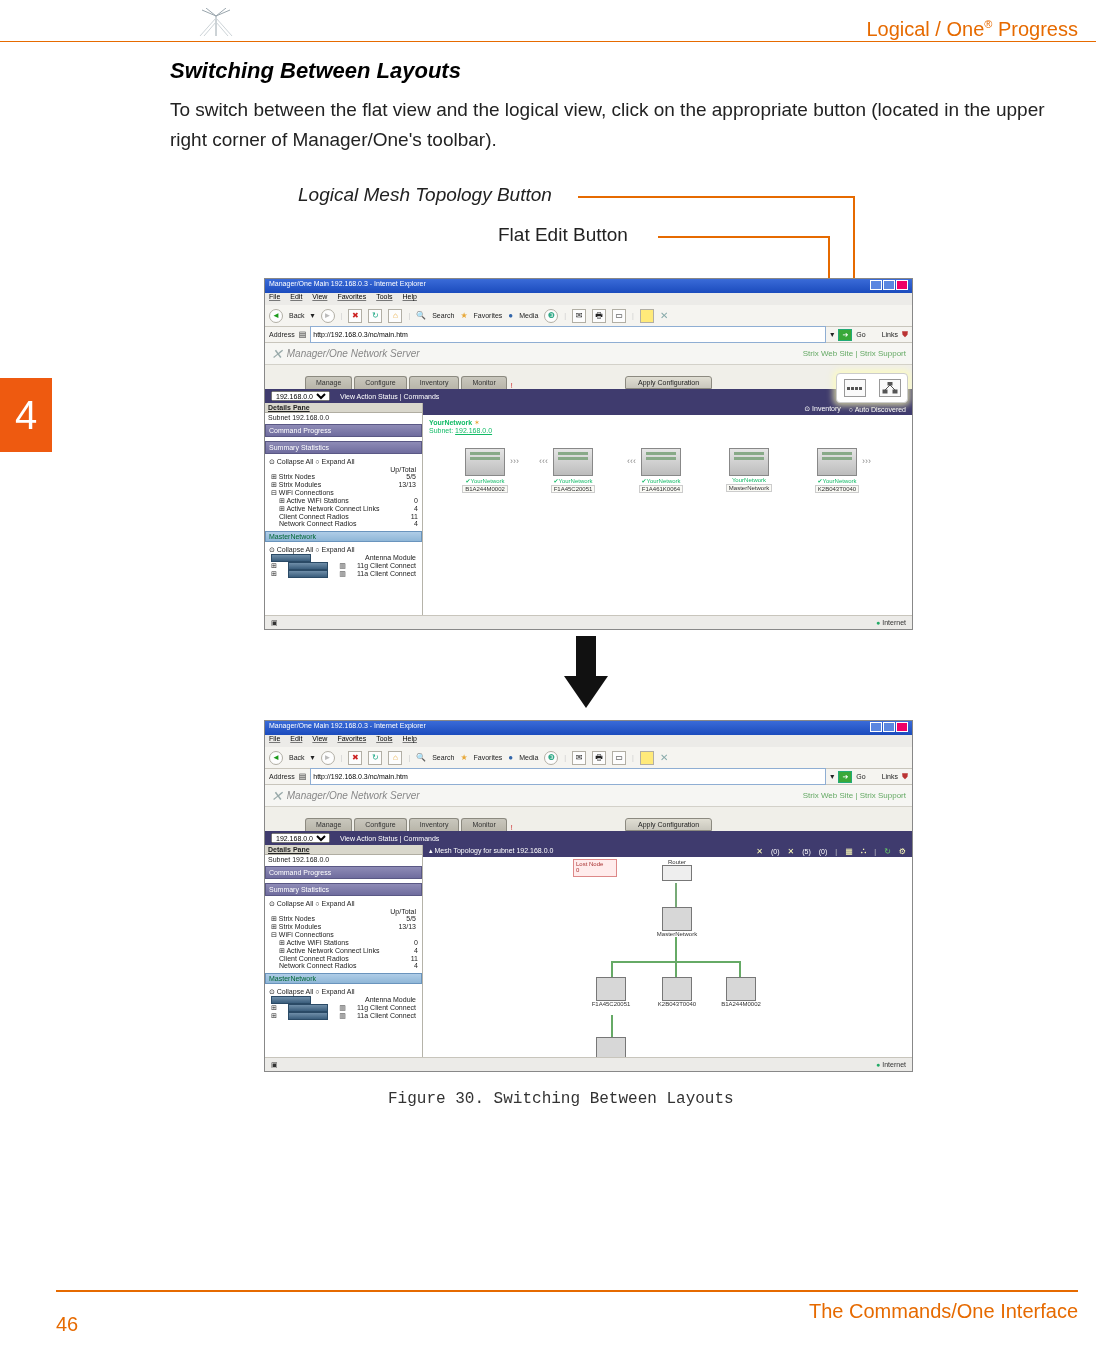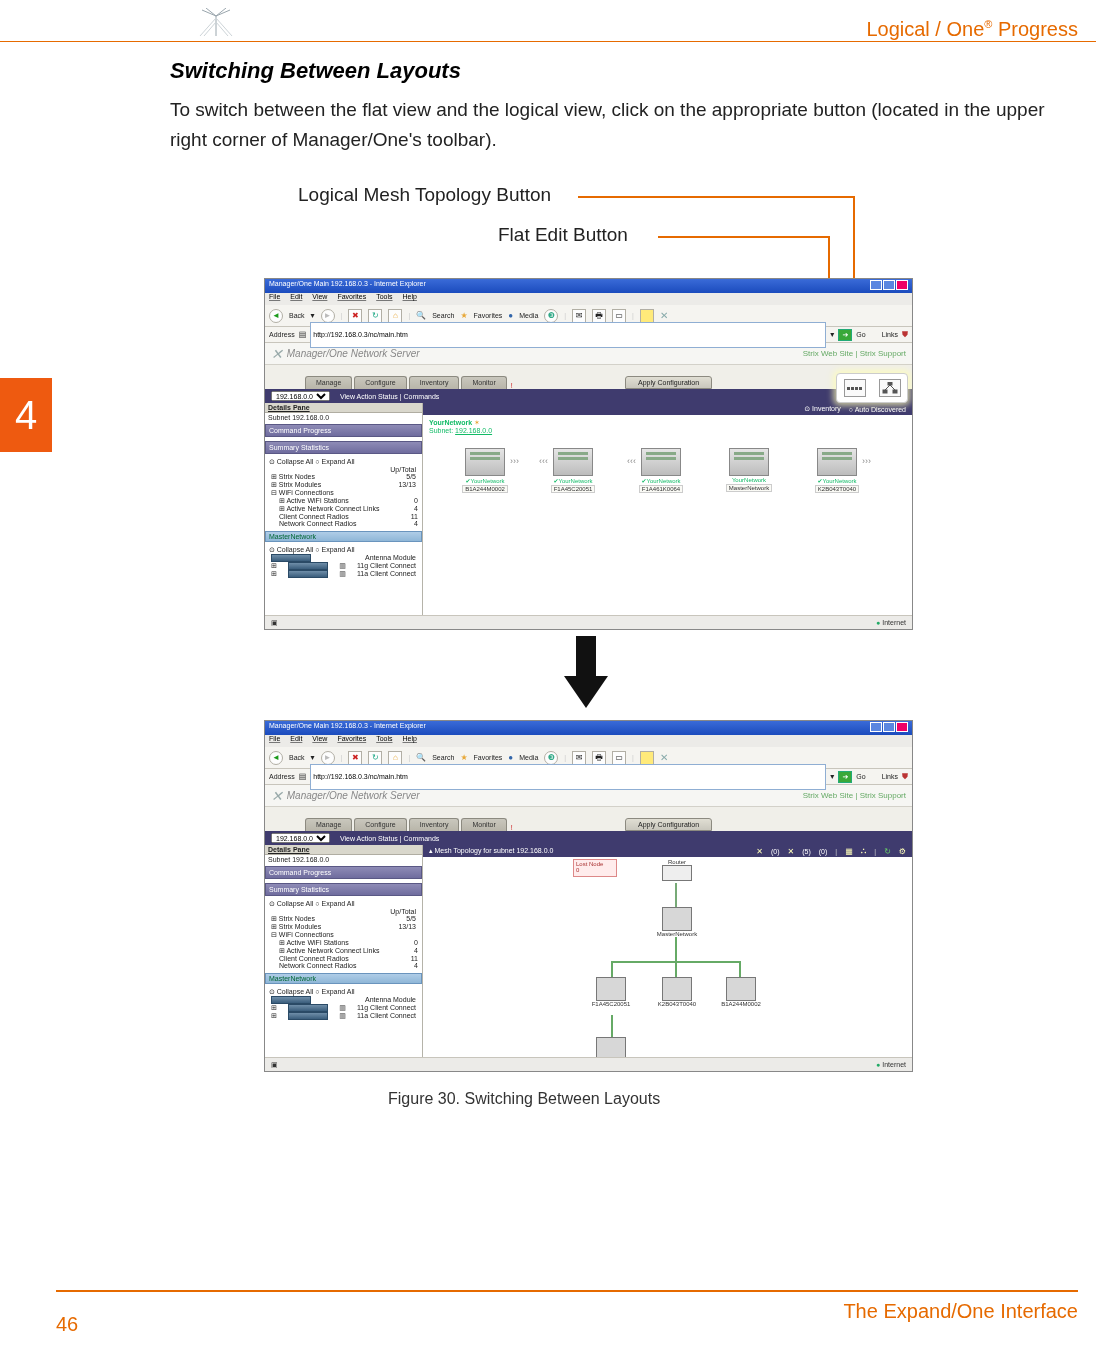--- a/index.html
+++ b/index.html
@@ -32,21 +32,21 @@
   .section-title {
     position: absolute; left: 170px; top: 58px;
     font-size: 22px; font-style: italic; font-weight: 700; color: #000000;
   }
   .body-text {
     position: absolute; left: 170px; top: 95px; right: 18px;
     font-size: 19px; line-height: 30px; color: #222;
   }
   .callout-logical {
     position: absolute; left: 298px; top: 184px;
-    font-size: 19px; color: #222;
+    font-size: 19px; color: #222; font-style: italic;
   }
   .leader-logical {
     position: absolute; left: 578px; top: 196px; width: 275px; height: 2px;
     background: #e66a00;
   }
   .leader-logical-down {
     position: absolute; left: 853px; top: 196px; width: 2px; height: 174px;
     background: #e66a00;
   }
   .leader-logical-arrow {
@@ -97,21 +97,21 @@
   .titlebar .winbtn { width:12px; height:10px; background:#5a86e0; border:1px solid #fff; position:relative; }
   .menubar { height: 12px; background:#ecebe8; color:#000; padding:0 4px; display:flex; gap:10px; }
   .menubar span { text-decoration: underline; text-decoration-color:#777;}
   .toolbar1 { height: 22px; background:#f5f4f0; border-bottom:1px solid #c8c5bc; display:flex; align-items:center; gap:6px; padding:0 4px;}
   .tbtn { width:14px; height:14px; border:1px solid #b2afa5; background:#fdfdfd; display:flex; align-items:center; justify-content:center;}
   .tbtn.round { border-radius:50%; }
   .tbl { color:#222; }
   .ico { font-size:8px; line-height:1; }
   .green { color:#1a9a1a;} .red { color:#c22;}
   .addr { height: 16px; background:#f5f4f0; border-bottom:1px solid #c8c5bc; display:flex; align-items:center; gap:4px; padding:0 4px;}
-  .addr input { flex:1; height:26px; font-size:7px; padding:0 2px; border:1px solid #8faed3;}
+  .addr input { flex:1; height:17px; font-size:7px; padding:0 2px; border:1px solid #8faed3;}
   .gobtn { width:14px; height:12px; background:#39a839; border:1px solid #2a7; color:#fff; display:flex;align-items:center;justify-content:center;}
   .apphdr { height:22px; background:#f6f6f3; display:flex; align-items:center; justify-content:space-between; padding:0 6px; border-bottom:1px solid #d3d1c9;}
   .apphdr .left { display:flex; align-items:center; gap:4px; color:#888; font-size:10px; font-style:italic;}
   .apphdr .logo { color:#9aa; font-size:14px; }
   .apphdr .right { color:#6a6; font-size:8px; }
   .tabbar { height:24px; background:#f0efe9; display:flex; align-items:flex-end; position:relative; padding-left:40px;}
   .tab { background:linear-gradient(#c9c7bd,#b8b5a9); border:1px solid #8c8a80; border-bottom:none; padding:2px 10px 3px; border-radius:3px 3px 0 0; margin-right:2px; color:#333;}
   .applybtn { background:linear-gradient(#e0deD3,#c9c7bd); border:1px solid #8c8a80; padding:2px 12px; border-radius:3px 3px 0 0; position:absolute; left:360px; bottom:0;}
   .cornerzone {
     position:absolute; right:4px; bottom:-14px;
@@ -160,21 +160,21 @@
   .meshnode { position:absolute; width:56px; display:flex; flex-direction:column; align-items:center;}
   .meshbox { width:30px; height:24px; background:#d7d7d7; border:1px solid #777;}
   .meshlabel { font-size:6px; color:#333; white-space:nowrap;}
   .lostnode { position:absolute; left:150px; top:2px; width:44px; height:18px; border:1px solid #d88; background:#ffecec; color:#a33; font-size:6px; padding:1px 2px;}
   .meshline { position:absolute; background:#7a7;}
   
   .big-arrow { position:absolute; left: 564px; top: 636px; width:44px; height:78px; }
   .big-arrow .stem { position:absolute; left:12px; top:0; width:20px; height:44px; background:#111;}
   .big-arrow .head { position:absolute; left:0; top:40px; width:0;height:0; border-left:22px solid transparent; border-right:22px solid transparent; border-top:32px solid #111;}
   
-  .fig-caption { position:absolute; left:388px; top:1090px; font-size:16px; color:#333;}
+  .fig-caption { position:absolute; left:388px; top:1090px; font-size:16px; color:#333;font-family:Liberation Mono, monospace;}
   
   .footer-rule { position:absolute; left:56px; right:18px; top:1290px; height:1.5px; background:#e66a00;}
   .page-num { position:absolute; left:56px; top:1300px; font-size:20px; color:#e66a00;margin-top:13px;}
   .footer-title { position:absolute; right:18px; top:1300px; font-size:20px; color:#e66a00;}
   
   .modthumb { width:40px; height:8px; background:linear-gradient(#6f8ea9,#3a5d7c); border:1px solid #2a4a66; display:inline-block; vertical-align:middle;}
 </style>
 </head>
 <body>
 
@@ -634,13 +634,13 @@
   <div class="statusbar">
       <span>▣</span>
       <span class="inet">Internet</span>
     </div>
 </div>
 
 <div class="fig-caption">Figure 30. Switching Between Layouts</div>
 
 <div class="footer-rule"></div>
 <div class="page-num">46</div>
-<div class="footer-title">The Expand/One Interface</div>
+<div class="footer-title">The Commands/One Interface</div>
 
 </body></html>

